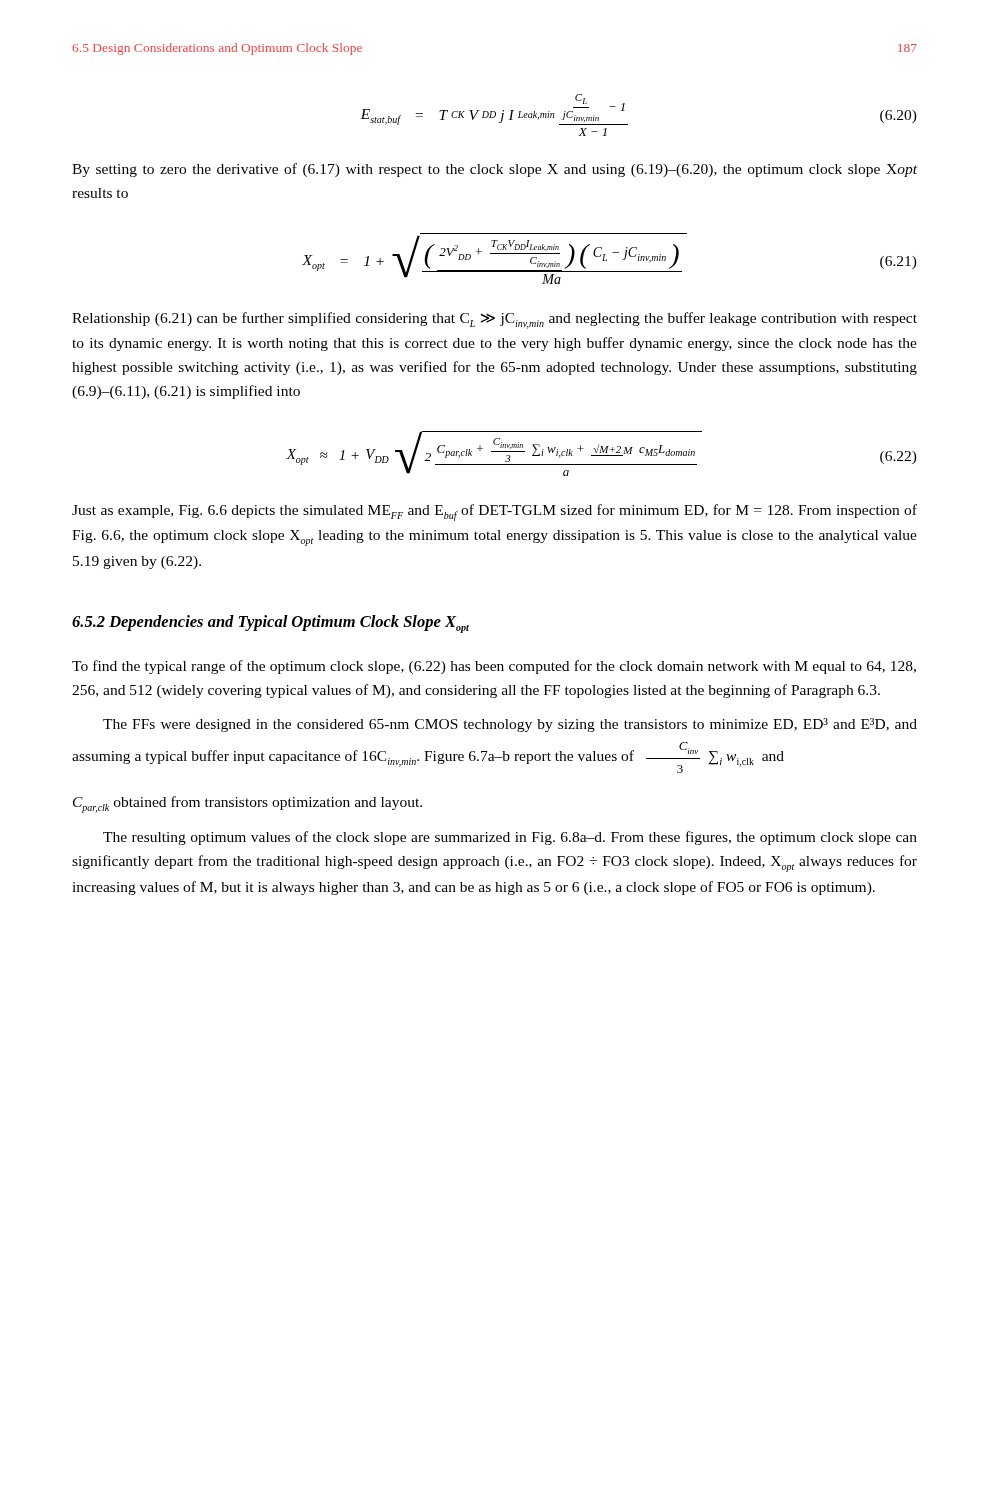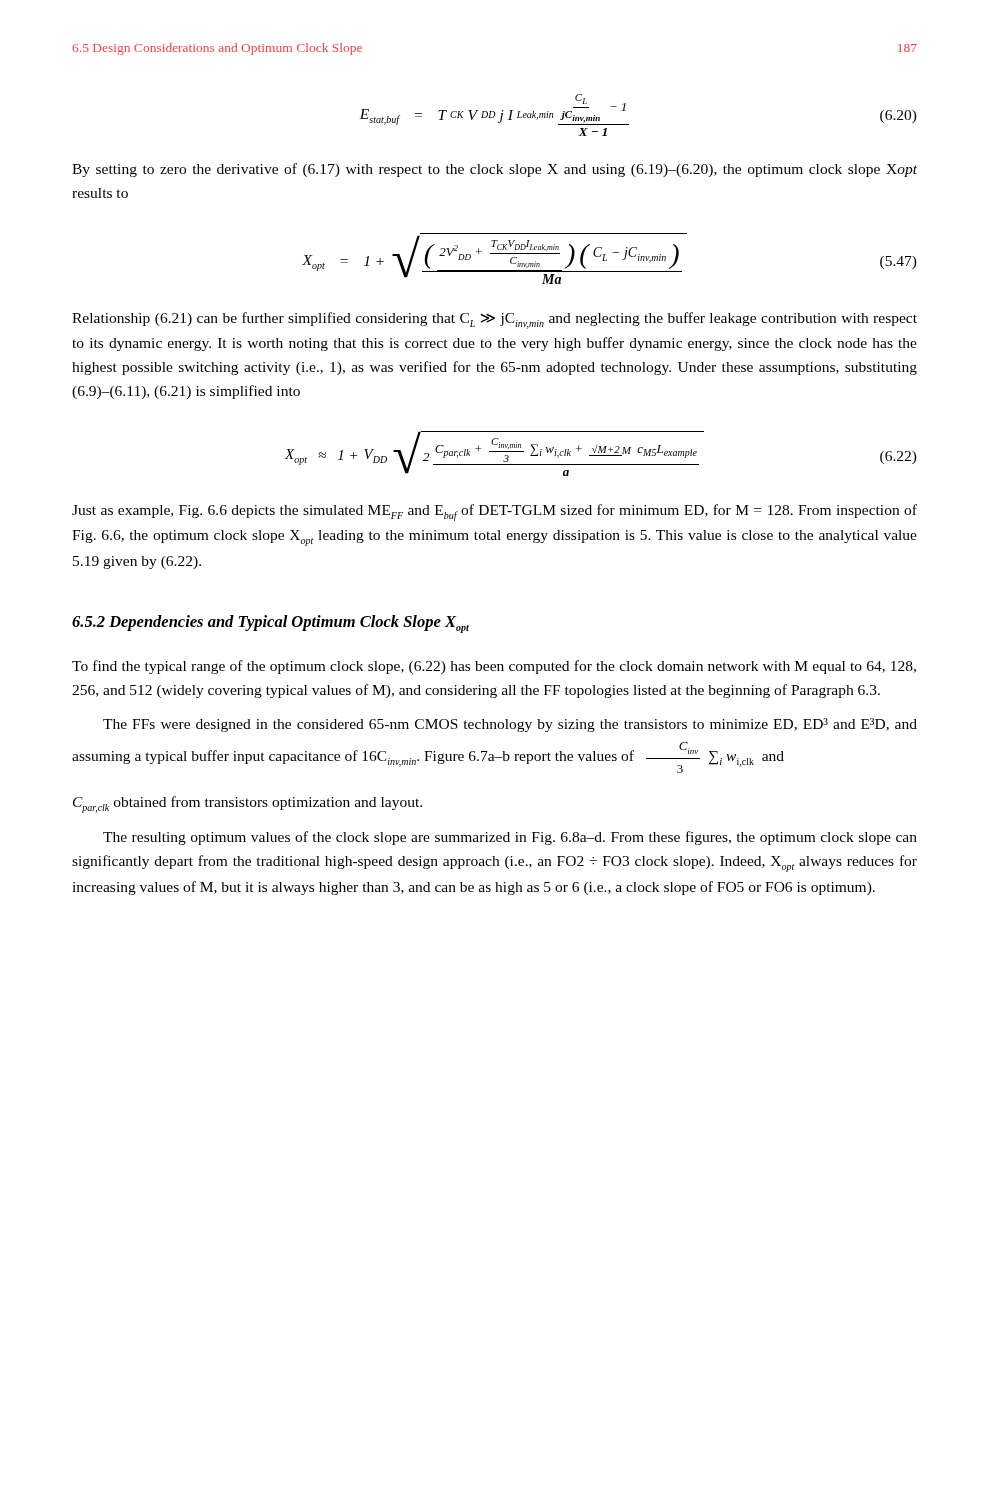--- a/index.html
+++ b/index.html
@@ -92,21 +92,20 @@
     .vfrac .vnum {
       border-bottom: 1px solid #000;
       padding: 0 2px;
       font-size: 13px;
       white-space: nowrap;
     }
     .vfrac .vden {
       padding: 0 2px;
       font-size: 13px;
       white-space: nowrap;
-      font-weight: bold;
     }
     .vfrac-sm .vnum, .vfrac-sm .vden { font-size: 11px; }
 
     
     .big-sqrt {
       position: relative;
       display: inline-flex;
       align-items: center;
     }
     .big-sqrt-sym {
@@ -175,37 +174,37 @@
 
     <span class="big-sqrt">
       <span class="big-sqrt-sym">√</span>
       <span class="big-sqrt-content">
         <span class="vfrac">
           <span class="vnum" style="display:inline-flex;align-items:center;gap:4px;">
             <span class="paren-big">(</span>
             <span style="display:inline-flex;flex-direction:column;align-items:center;">
               <span style="font-size:13px;border-bottom:1px solid #000;padding:0 2px;">
                 2<i>V</i><sup style="font-size:9px;">2</sup><sub style="font-size:9px;">DD</sub>&nbsp;+&nbsp;
-                <span style="display:inline-flex;flex-direction:column;align-items:center;vertical-align:middle;font-size:11px;">
+                <span style="display:inline-flex;flex-direction:column;align-items:flex-end;vertical-align:middle;font-size:11px;">
                   <span style="border-bottom:1px solid #000;padding:0 1px;"><i>T<sub style="font-size:8px;">CK</sub>V<sub style="font-size:8px;">DD</sub>I<sub style="font-size:8px;">Leak,min</sub></i></span>
                   <span><i>C<sub style="font-size:8px;">inv,min</sub></i></span>
                 </span>
               </span>
             </span>
             <span class="paren-big">)</span>
             <span class="paren-big">(</span>
             <span style="font-size:14px;"><i>C</i><sub>L</sub>&nbsp;−&nbsp;<i>jC</i><sub>inv,min</sub></span>
             <span class="paren-big">)</span>
           </span>
           <span class="vden" style="font-size:14px;"><i>Ma</i></span>
         </span>
       </span>
     </span>
   </div>
-  <span class="eq-number">(5.47)</span>
+  <span class="eq-number">(6.21)</span>
 </div>
 
 <p class="body-text">
   <span>Relationship (6.21) can be further simplified considering that C</span><i><sub>L</sub></i><span> ≫ jC</span><i><sub>inv,min</sub></i><span> and neglecting the buffer leakage contribution with respect to its dynamic energy. It is worth noting that this is correct due to the very high buffer dynamic energy, since the clock node has the highest possible switching activity (i.e., 1), as was verified for the 65-nm adopted technology. Under these assumptions, substituting (6.9)–(6.11), (6.21) is simplified into</span>
 </p>
 
 <div class="eq622">
   <div class="eq-content math" style="display:inline-flex;align-items:center;gap:5px;font-size:15px;">
     <span><i>X</i><sub>opt</sub></span>
     <span style="margin:0 6px;">≈</span>
@@ -221,21 +220,21 @@
             <i>C</i><sub style="font-size:10px;">par,clk</sub>&nbsp;+&nbsp;
             <span style="display:inline-flex;flex-direction:column;align-items:center;vertical-align:middle;">
               <span style="border-bottom:1px solid #000;padding:0 2px;font-size:11px;"><i>C</i><sub style="font-size:8px;">inv,min</sub></span>
               <span style="font-size:11px;">3</span>
             </span>
             &nbsp;∑<sub><i style="font-size:10px;">i</i></sub>&nbsp;<i>w</i><sub style="font-size:10px;">i,clk</sub>&nbsp;+&nbsp;
             <span style="display:inline-flex;align-items:center;vertical-align:middle;">
               <span style="border-bottom:1px solid #000;padding:0 2px;font-size:11px;">√<i>M</i>+2</span>
               <span style="font-size:11px;"><i>M</i></span>
             </span>
-            &nbsp;<i>c</i><sub style="font-size:10px;">M5</sub><i>L</i><sub style="font-size:10px;">example</sub>
+            &nbsp;<i>c</i><sub style="font-size:10px;">M5</sub><i>L</i><sub style="font-size:10px;">domain</sub>
           </span>
           <span class="vden"><i>a</i></span>
         </span>
       </span>
     </span>
   </div>
   <span class="eq-number">(6.22)</span>
 </div>
 
 <p class="body-text">

